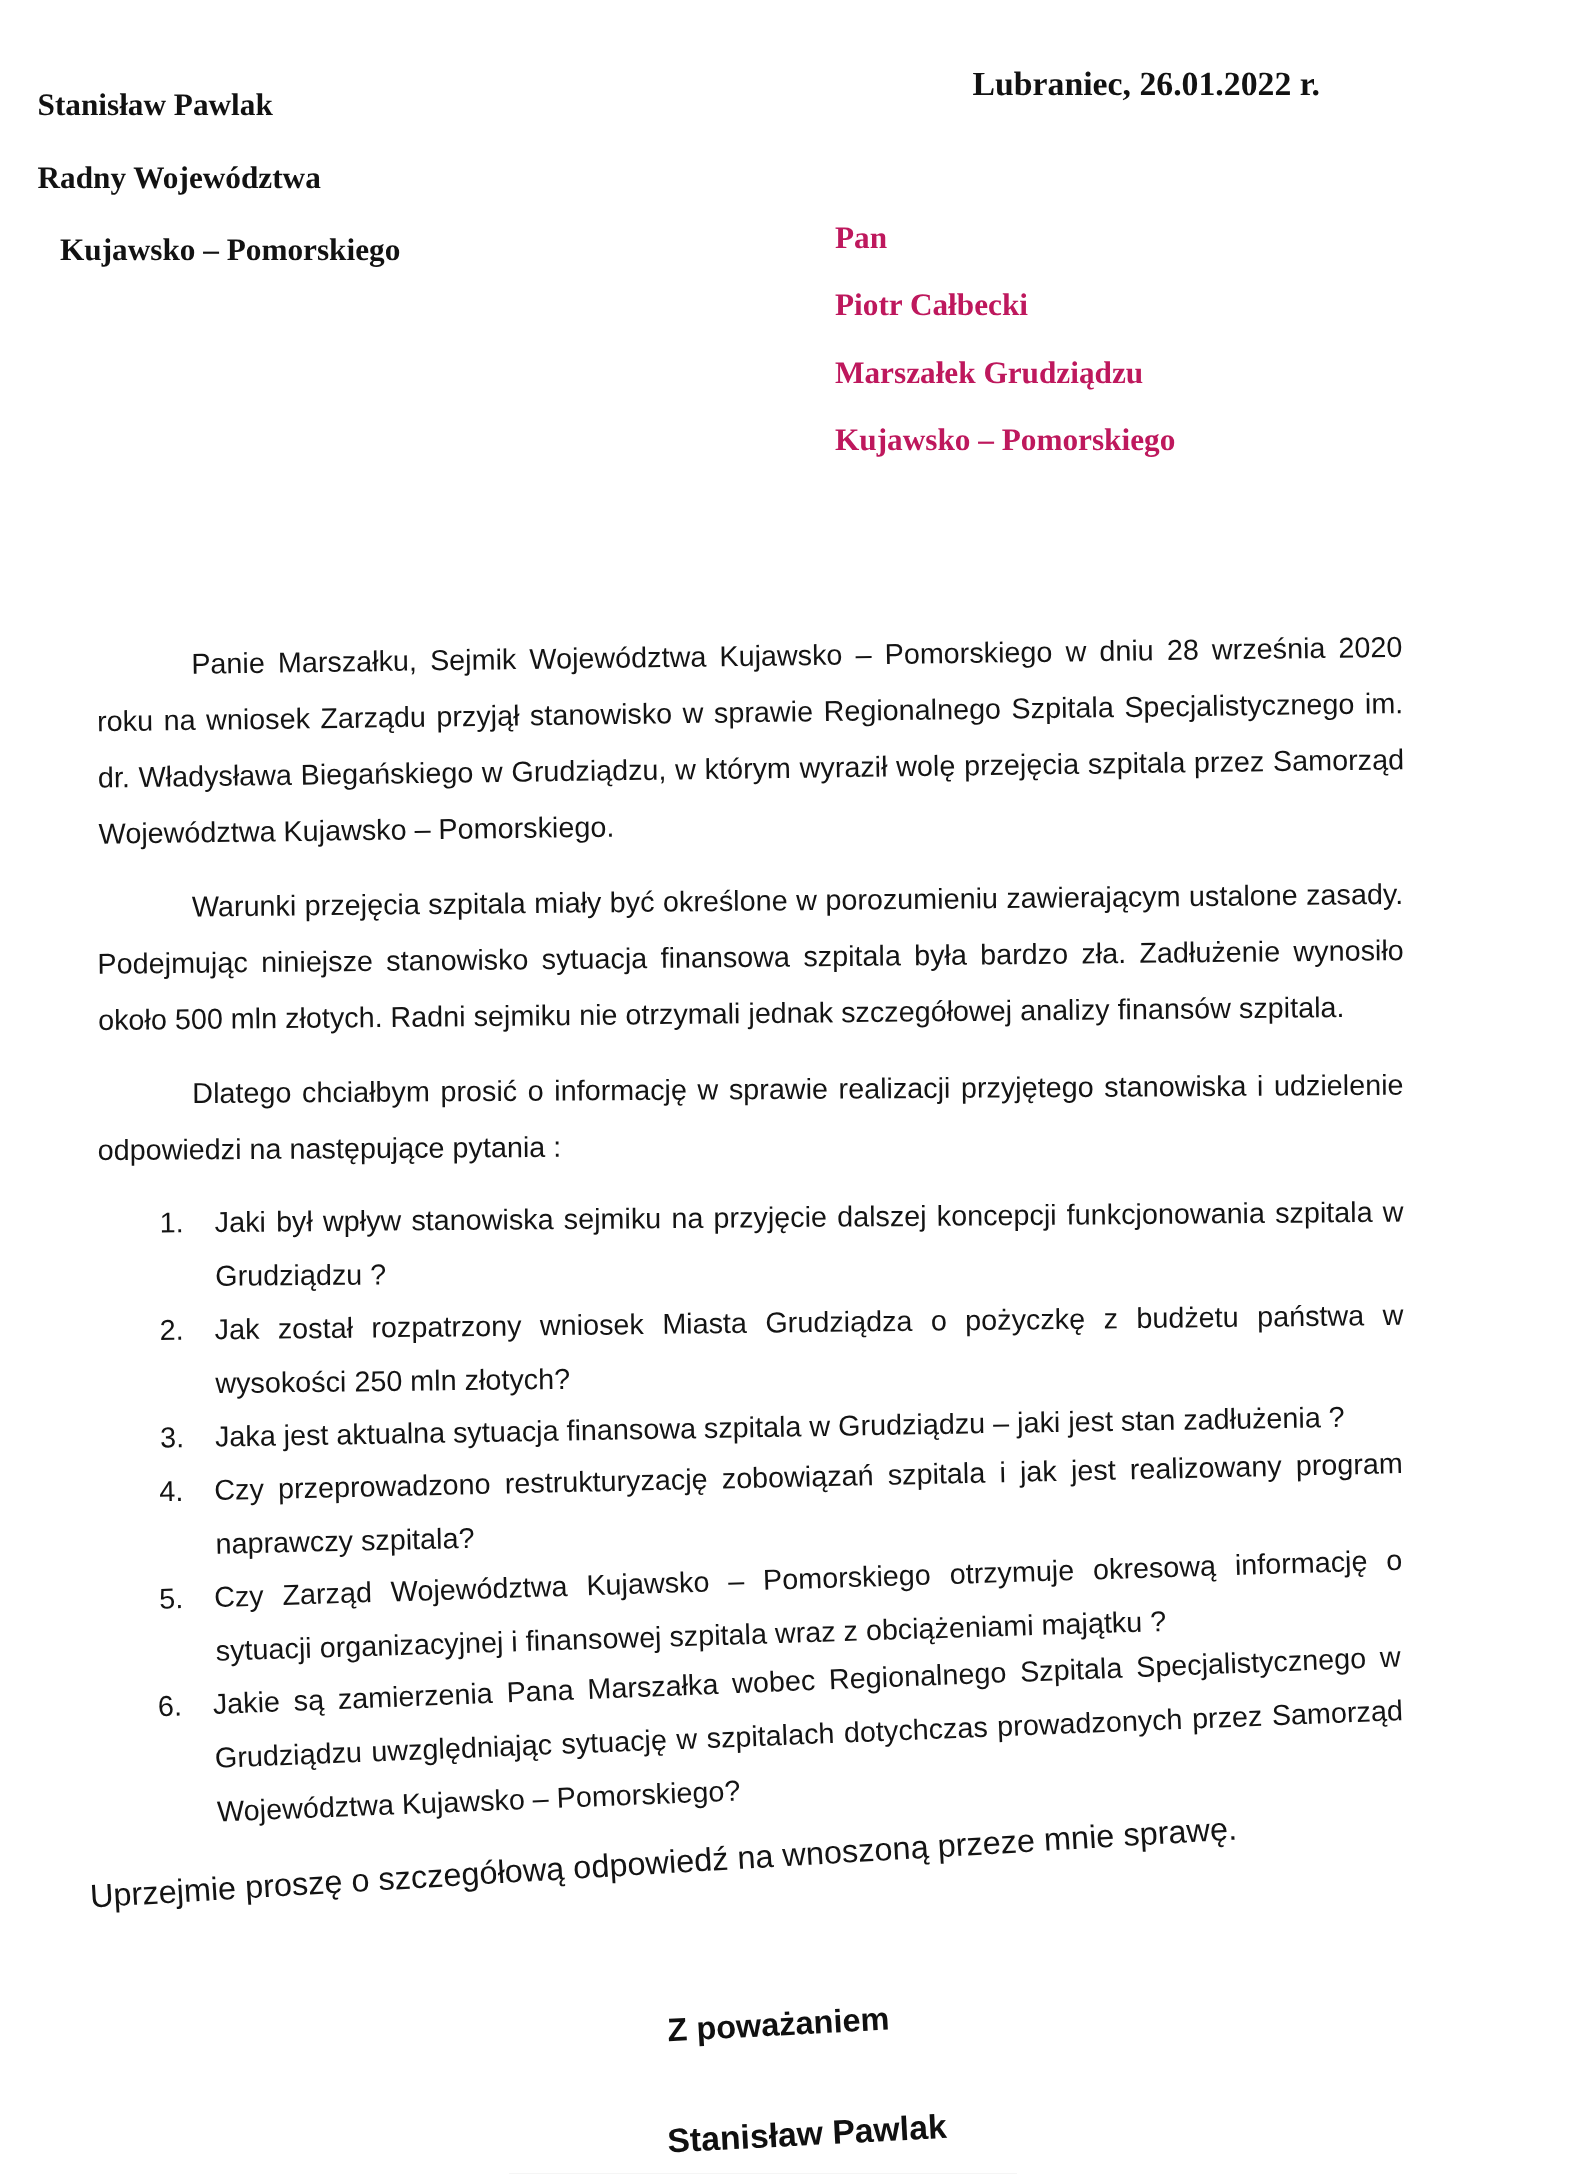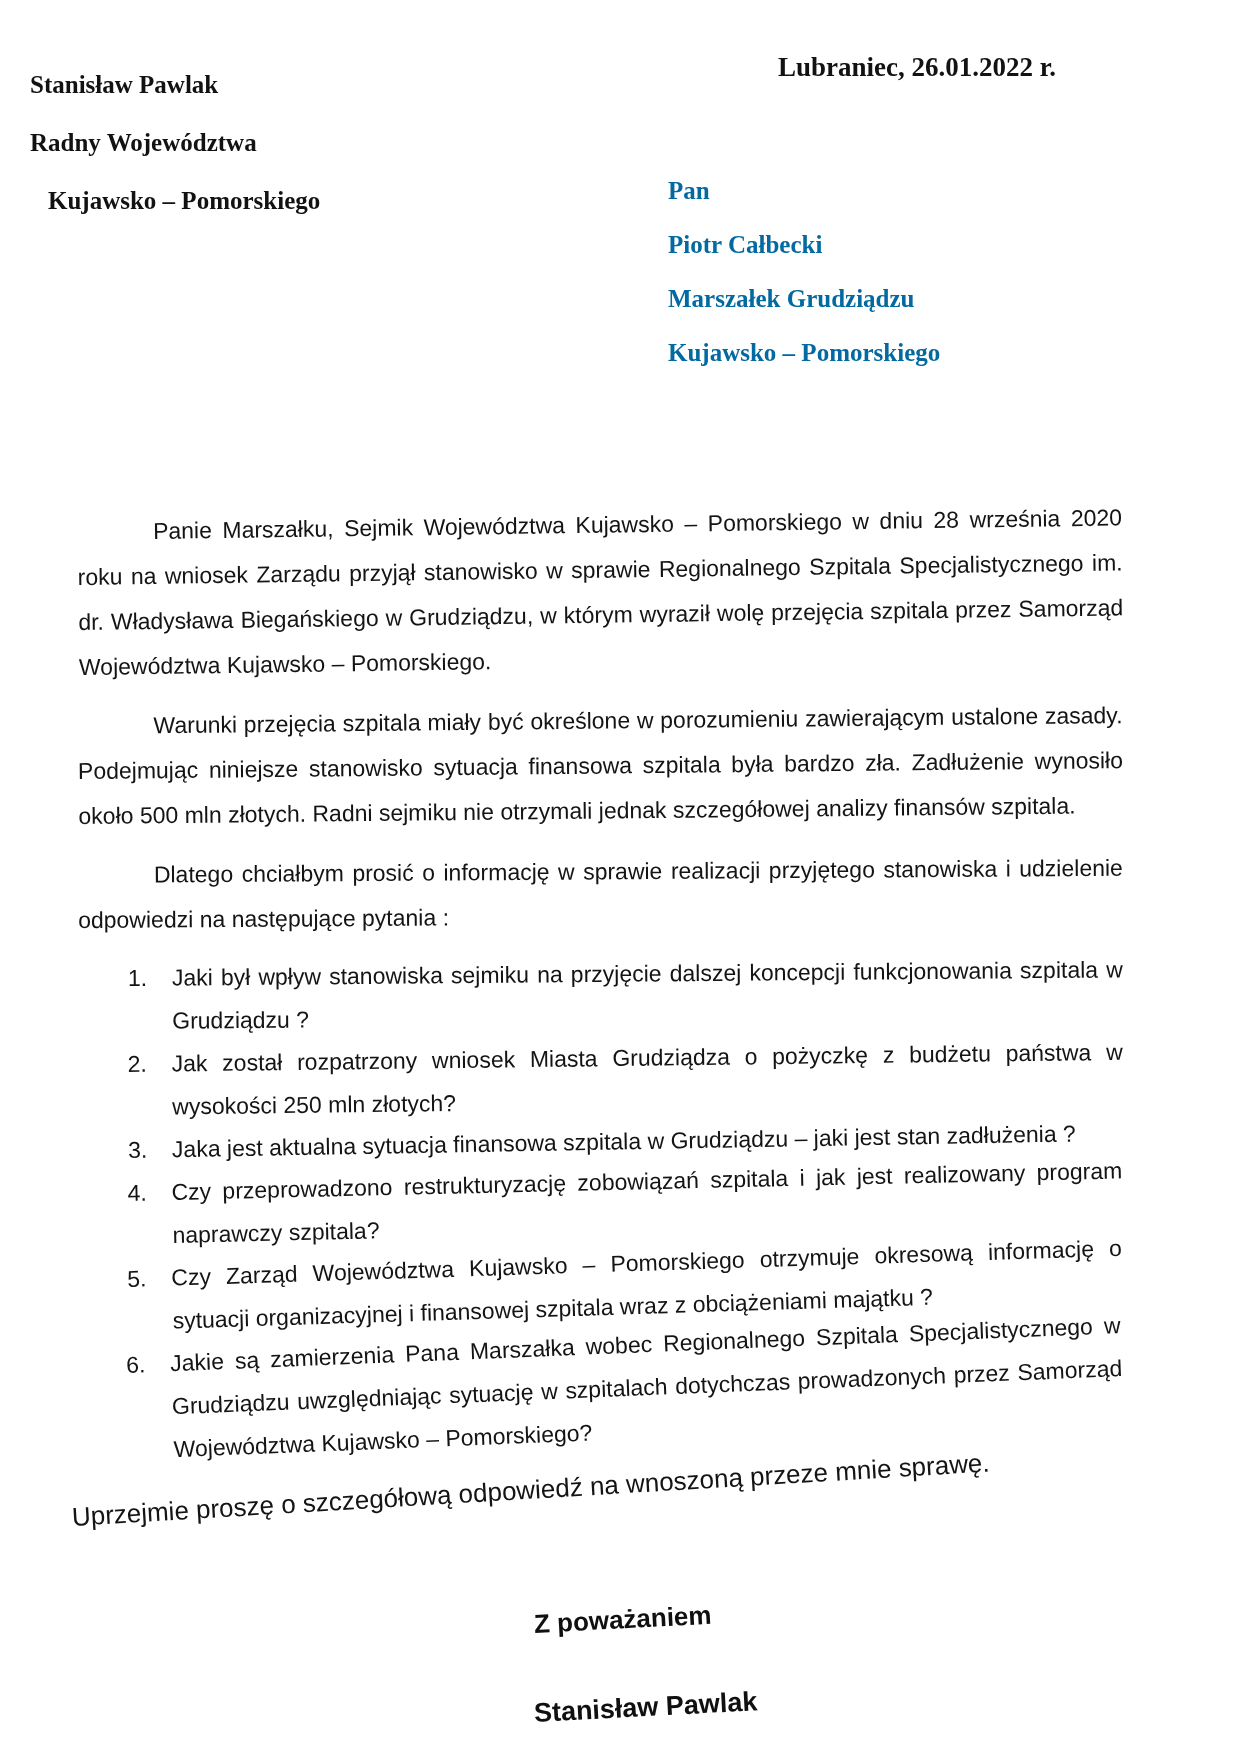--- a/index.html
+++ b/index.html
@@ -46,21 +46,21 @@
   }
 
   .recipient {
     position: absolute;
     left: 668px;
     top: 176px;
     font-family: "Liberation Serif", serif;
     font-weight: 700;
     font-size: 25px;
     line-height: 30px;
-    color: #0369a1;
+    color: #be185d;
   }
   .recipient .line { margin-bottom: 24px; white-space: nowrap; }
 
   
   .body {
     position: absolute;
     left: 78px;
     top: 510px;
     width: 1045px;
     font-family: "Liberation Sans", sans-serif;

